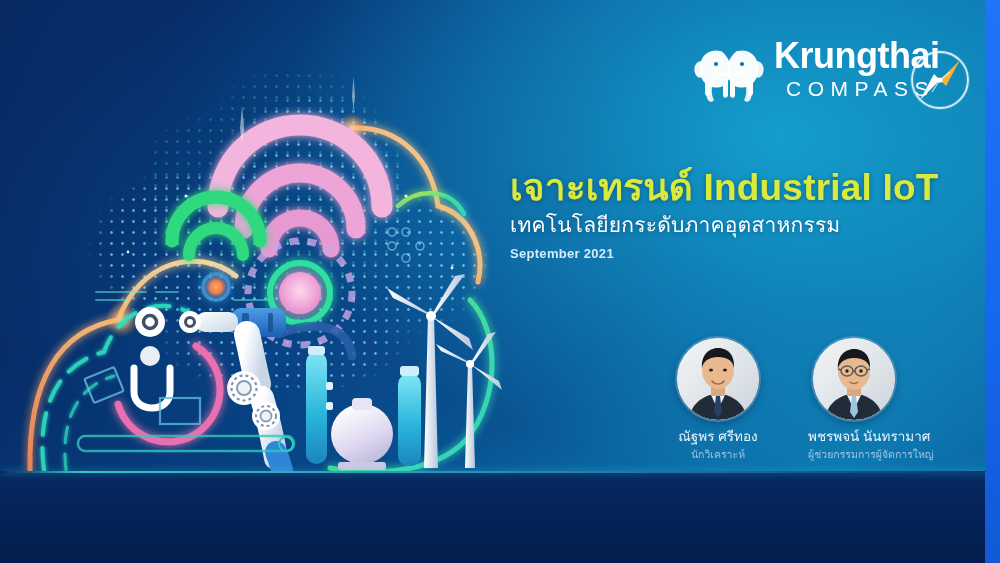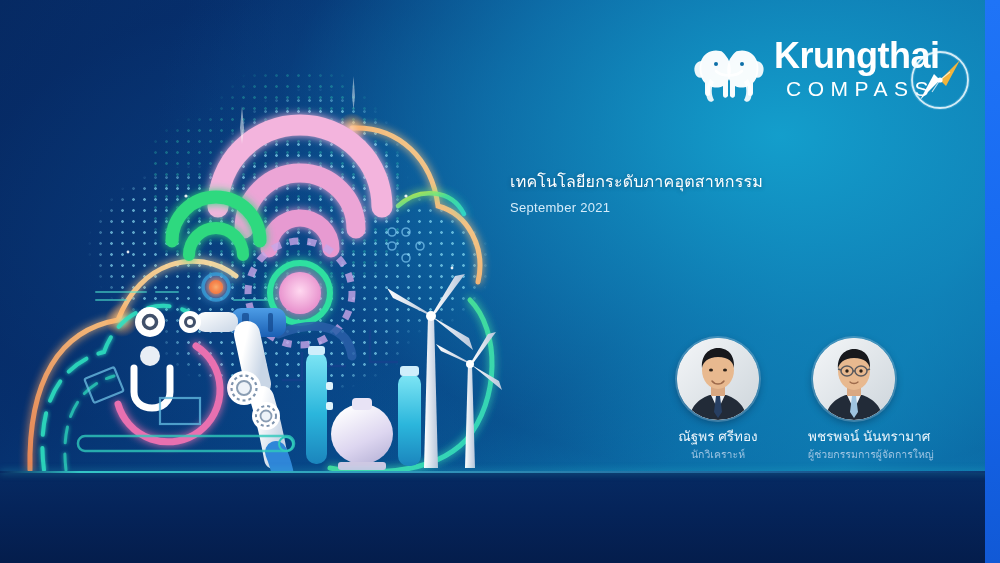--- a/index.html
+++ b/index.html
@@ -42,23 +42,23 @@
     opacity:.85;}
   .dotfield.tint{background-image:radial-gradient(circle, rgba(60,240,190,.55) 1.1px, rgba(0,0,0,0) 1.6px);
     left:150px;top:70px;width:250px;height:230px;opacity:.5;}
 
   svg.artsvg{position:absolute;left:0;top:0;width:540px;height:500px;overflow:visible;}
 
   
   .title-block{position:absolute;left:510px;top:168px;width:470px;}
   .title-main{font-size:37px;font-weight:700;letter-spacing:.2px;line-height:1.08;
     color:#d9ea3c;text-shadow:0 1px 5px rgba(0,40,70,.45);white-space:nowrap;}
-  .title-sub{margin-top:4px;font-size:16px;font-weight:400;color:#ffffff;
+  .title-sub{margin-top:4px;font-size:21px;font-weight:400;color:#ffffff;
     letter-spacing:.2px;line-height:1.2;text-shadow:0 1px 4px rgba(0,40,70,.4);}
-  .title-date{margin-top:9px;font-size:13px;color:#d5ecfa;letter-spacing:.3px;}
+  .title-date{margin-top:9px;font-size:13px;color:#d5ecfa;letter-spacing:.3px;font-weight:bold;}
 
   
   .logo{position:absolute;left:690px;top:26px;width:290px;height:90px;}
   .logo-mark{position:absolute;left:0;top:5px;width:78px;height:78px;}
   .logo-word{position:absolute;left:84px;top:12px;font-size:36px;font-weight:700;
     color:#ffffff;letter-spacing:-.5px;line-height:1;}
   .logo-compass-text{position:absolute;left:96px;top:52px;font-size:21px;font-weight:400;
     color:#ffffff;letter-spacing:6.5px;line-height:1;}
   .compass-rose{position:absolute;left:216px;top:20px;width:68px;height:68px;}
 
@@ -338,20 +338,21 @@
       <g stroke="#ffffff" stroke-width="1.1" opacity=".75">
         <line x1="34" y1="34" x2="22" y2="40"></line>
           <line x1="34" y1="34" x2="26" y2="46"></line>
         <line x1="34" y1="34" x2="44" y2="26"></line>
       </g>
       <circle cx="34" cy="34" r="2.6" fill="#ffffff"></circle>
     </svg>
   </div>
 
   <div class="title-block">
+    <div class="title-main">เจาะเทรนด์ Industrial IoT</div>
     <div class="title-sub">เทคโนโลยียกระดับภาคอุตสาหกรรม</div>
     <div class="title-date">September 2021</div>
   </div>
 
   <div class="speakers">
 
     <div class="speaker">
       <div class="avatar">
         <svg viewBox="0 0 82 82">
           <defs>

